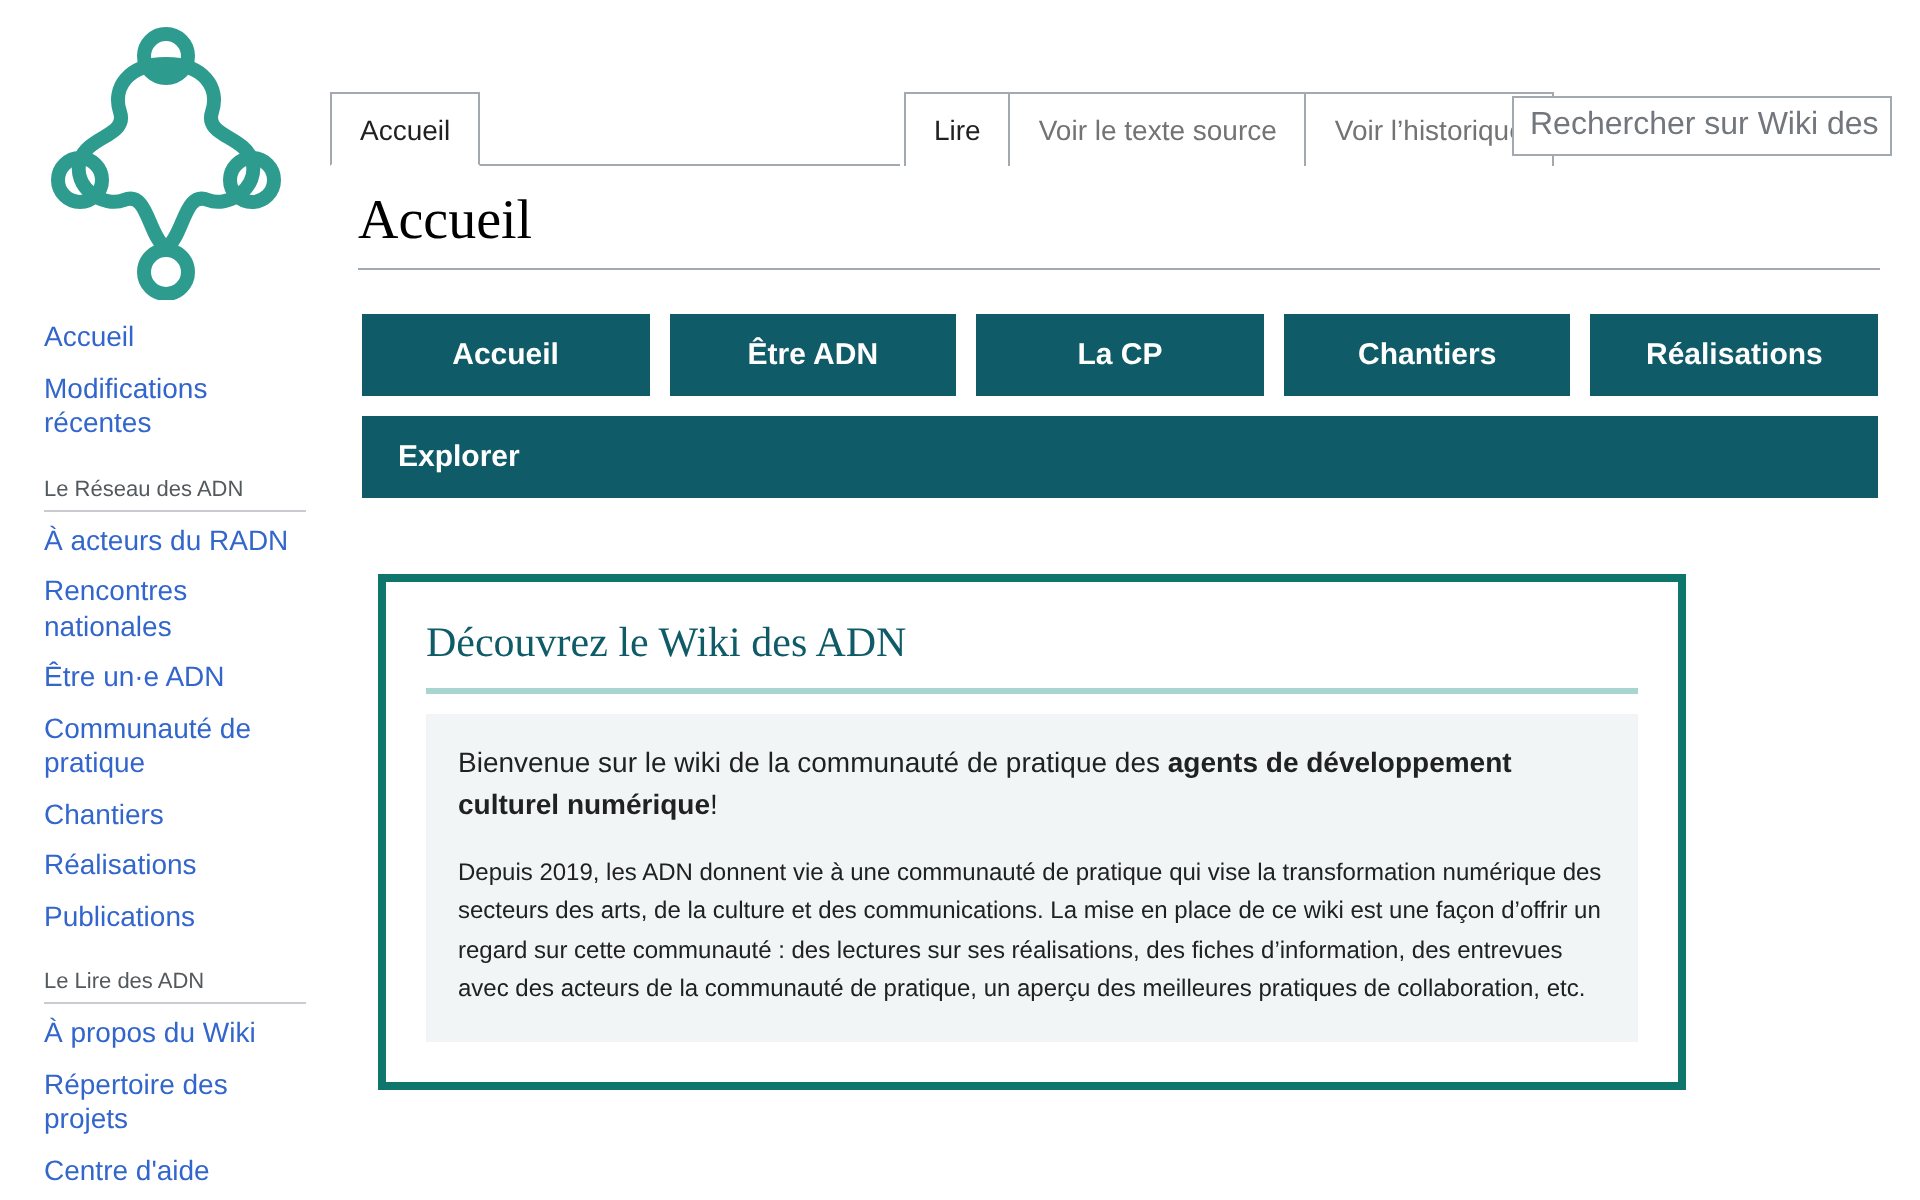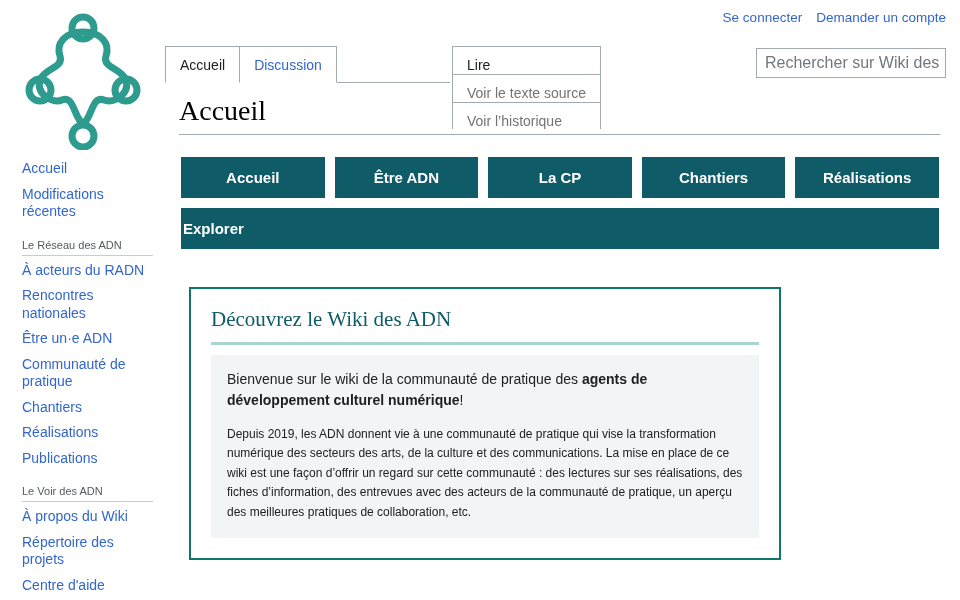--- a/index.html
+++ b/index.html
@@ -85,21 +85,21 @@
   #tabs-filler {
     position: absolute; left: 165px; top: 46px;
     width: 285px; height: 37px;
     border-bottom: 1px solid #a2a9b1;
     z-index: 0;
   }
 
   
   #view-tabs {
     position: absolute; left: 452px; top: 46px;
-    display: flex; align-items: stretch; height: 37px; flex-direction: column;
+    display: flex; align-items: stretch; height: 37px;
   }
   .view-tab {
     padding: 10px 14px 0 14px;
     font-size: 14px;
     color: #737373;
     border-left: 1px solid #a2a9b1;
     border-right: 1px solid #a2a9b1;
     border-top: 1px solid #a2a9b1;
     background: #ffffff;
     cursor: pointer;
@@ -167,28 +167,28 @@
     font-weight: bold;
     padding: 12px 8px;
     text-align: center;
     cursor: pointer;
     border: 0;
     font-family: "Liberation Sans", sans-serif;
   }
   .big-button.wide {
     grid-column: 1 / span 5;
     text-align: left;
-    padding-left: 2px;
+    padding-left: 18px;
   }
 
   
   #panel {
     margin: 38px 0 0 10px;
-    width: 592px;
-    border: 2px solid #0f766e;
+    width: 654px;
+    border: 4px solid #0f766e;
     background: #ffffff;
     padding: 18px 20px 20px 20px;
   }
   #panel-heading {
     font-family: "Liberation Serif", serif;
     font-size: 21px;
     color: #0f5b68;
     margin: 0 0 10px 0;
     padding-bottom: 10px;
     border-bottom: 3px solid #a8d5d0;
@@ -250,39 +250,34 @@
       <ul class="nav-list">
         <li><a>À acteurs du RADN</a></li>
         <li><a>Rencontres nationales</a></li>
         <li><a>Être un·e ADN</a></li>
         <li><a>Communauté de pratique</a></li>
         <li><a>Chantiers</a></li>
         <li><a>Réalisations</a></li>
         <li><a>Publications</a></li>
       </ul>
 
-      <div class="nav-heading">Le Voir des ADN</div>
+      <div class="nav-heading">Le Lire des ADN</div>
       <ul class="nav-list">
         <li><a>À propos du Wiki</a></li>
         <li><a>Répertoire des projets</a></li>
         <li><a>Centre d'aide</a></li>
       </ul>
 
     </div>
   </div>
 
-  <div id="personal-bar">
-    <a>Se connecter</a>
-    <a>Demander un compte</a>
-  </div>
 
   <div id="tabs-filler"></div>
   <div id="namespace-tabs">
     <div class="ns-tab selected">Accueil</div>
-    <div class="ns-tab inactive">Discussion</div>
   </div>
 
   <div id="view-tabs">
     <div class="view-tab selected">Lire</div>
     <div class="view-tab">Voir le texte source</div>
     <div class="view-tab">Voir l’historique</div>
   </div>
 
   <div id="search-wrap">
     <input id="search-input" type="text" placeholder="Rechercher sur Wiki des " style="">

